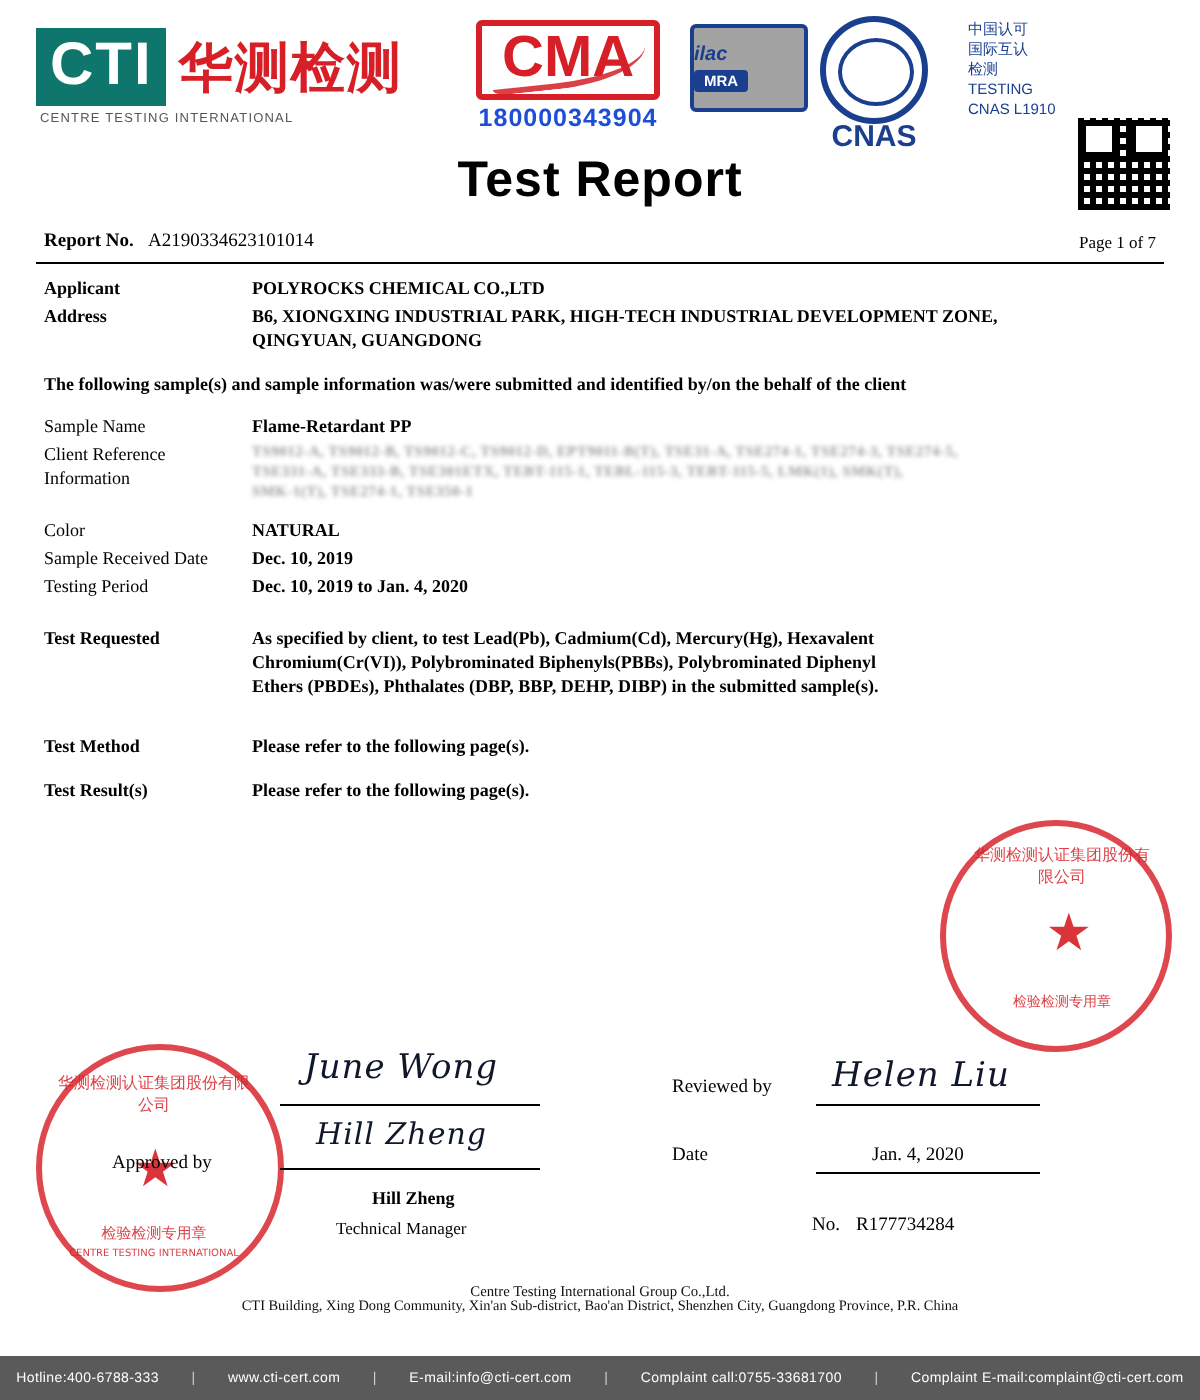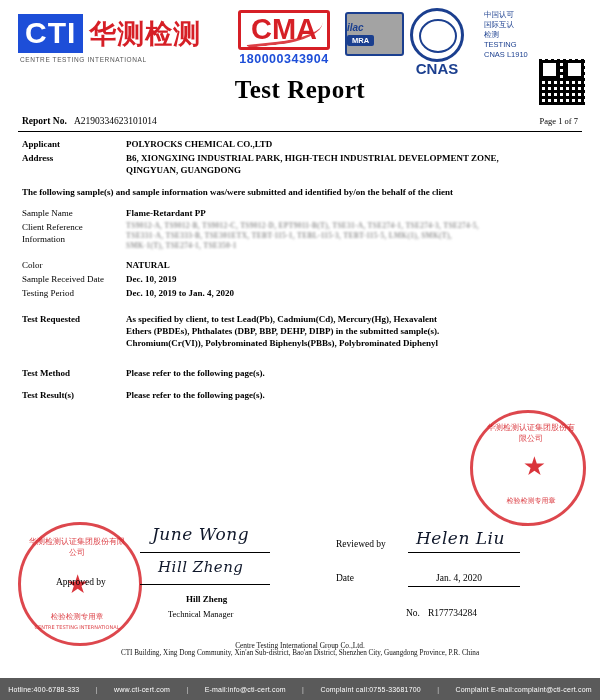--- a/index.html
+++ b/index.html
@@ -9,21 +9,21 @@
     font-family:"Liberation Serif", serif;
     color:#000;
     position:relative;
   }
   .page{position:relative;width:600px;height:700px;box-sizing:border-box;}
 
   
   .header{position:relative;height:112px;}
   .cti-logo{position:absolute;left:18px;top:14px;display:flex;align-items:center;}
   .cti-box{
-    background:#1d4ed8;color:#fff;font-family:"Liberation Sans",sans-serif;
+    background:#0f766e;color:#fff;font-family:"Liberation Sans",sans-serif;
     font-weight:bold;font-size:30px;line-height:30px;padding:4px 7px 5px 7px;letter-spacing:1px;
   }
   .cti-cn{color:#d61f26;font-family:"DejaVu Sans",sans-serif;font-weight:bold;font-size:27px;margin-left:6px;letter-spacing:1px;}
   .cti-sub{
     position:absolute;left:2px;top:42px;font-family:"Liberation Sans",sans-serif;
     font-size:6.5px;color:#555;letter-spacing:.6px;white-space:nowrap;
   }
 
   .cma{position:absolute;left:238px;top:10px;text-align:center;}
   .cma-badge{
@@ -54,21 +54,21 @@
       background:
         repeating-linear-gradient(90deg,#000 0 3px,#fff 3px 6px),
         repeating-linear-gradient(0deg,#000 0 3px,#fff 3px 6px);
       background-blend-mode:multiply;border:1px solid #fff;}
   .qr:before,.qr:after{content:"";position:absolute;width:13px;height:13px;border:3px solid #000;background:#fff;}
   .qr:before{left:1px;top:1px;}
   .qr:after{right:1px;top:1px;}
 
   .title{
     position:absolute;left:0;right:0;top:76px;text-align:center;
-    font-family:Liberation Serif, serif;font-weight:bold;font-size:25px;letter-spacing:.5px;
+    font-family:Liberation Sans, sans-serif;font-weight:bold;font-size:25px;letter-spacing:.5px;
   }
 
   
   .rule{border:0;border-top:1.3px solid #000;margin:0 18px;}
   .content{padding:6px 22px 0 22px;font-size:9px;line-height:12px;}
 
   .row{display:flex;margin-bottom:2px;}
   .lbl{width:104px;font-weight:bold;flex:0 0 104px;}
   .lbl.normal{font-weight:normal;}
   .val{flex:1;font-weight:bold;}
@@ -226,22 +226,22 @@
 
     <div class="row">
       <div class="lbl normal">Testing Period</div>
       <div class="val">Dec. 10, 2019 to Jan. 4, 2020</div>
     </div>
 
     <div class="row sec" style="margin-top:14px;">
       <div class="lbl">Test Requested</div>
       <div class="val">
         <div>As specified by client, to test Lead(Pb), Cadmium(Cd), Mercury(Hg), Hexavalent</div>
+        <div>Chromium(Cr(VI)), Polybrominated Biphenyls(PBBs), Polybrominated Diphenyl</div>
         <div>Ethers (PBDEs), Phthalates (DBP, BBP, DEHP, DIBP) in the submitted sample(s).</div>
-        <div>Chromium(Cr(VI)), Polybrominated Biphenyls(PBBs), Polybrominated Diphenyl</div>
       </div>
     </div>
 
     <div class="row sec" style="margin-top:18px;">
       <div class="lbl">Test Method</div>
       <div class="val">Please refer to the following page(s).</div>
     </div>
 
     <div class="row sec" style="margin-top:10px;">
       <div class="lbl">Test Result(s)</div>

